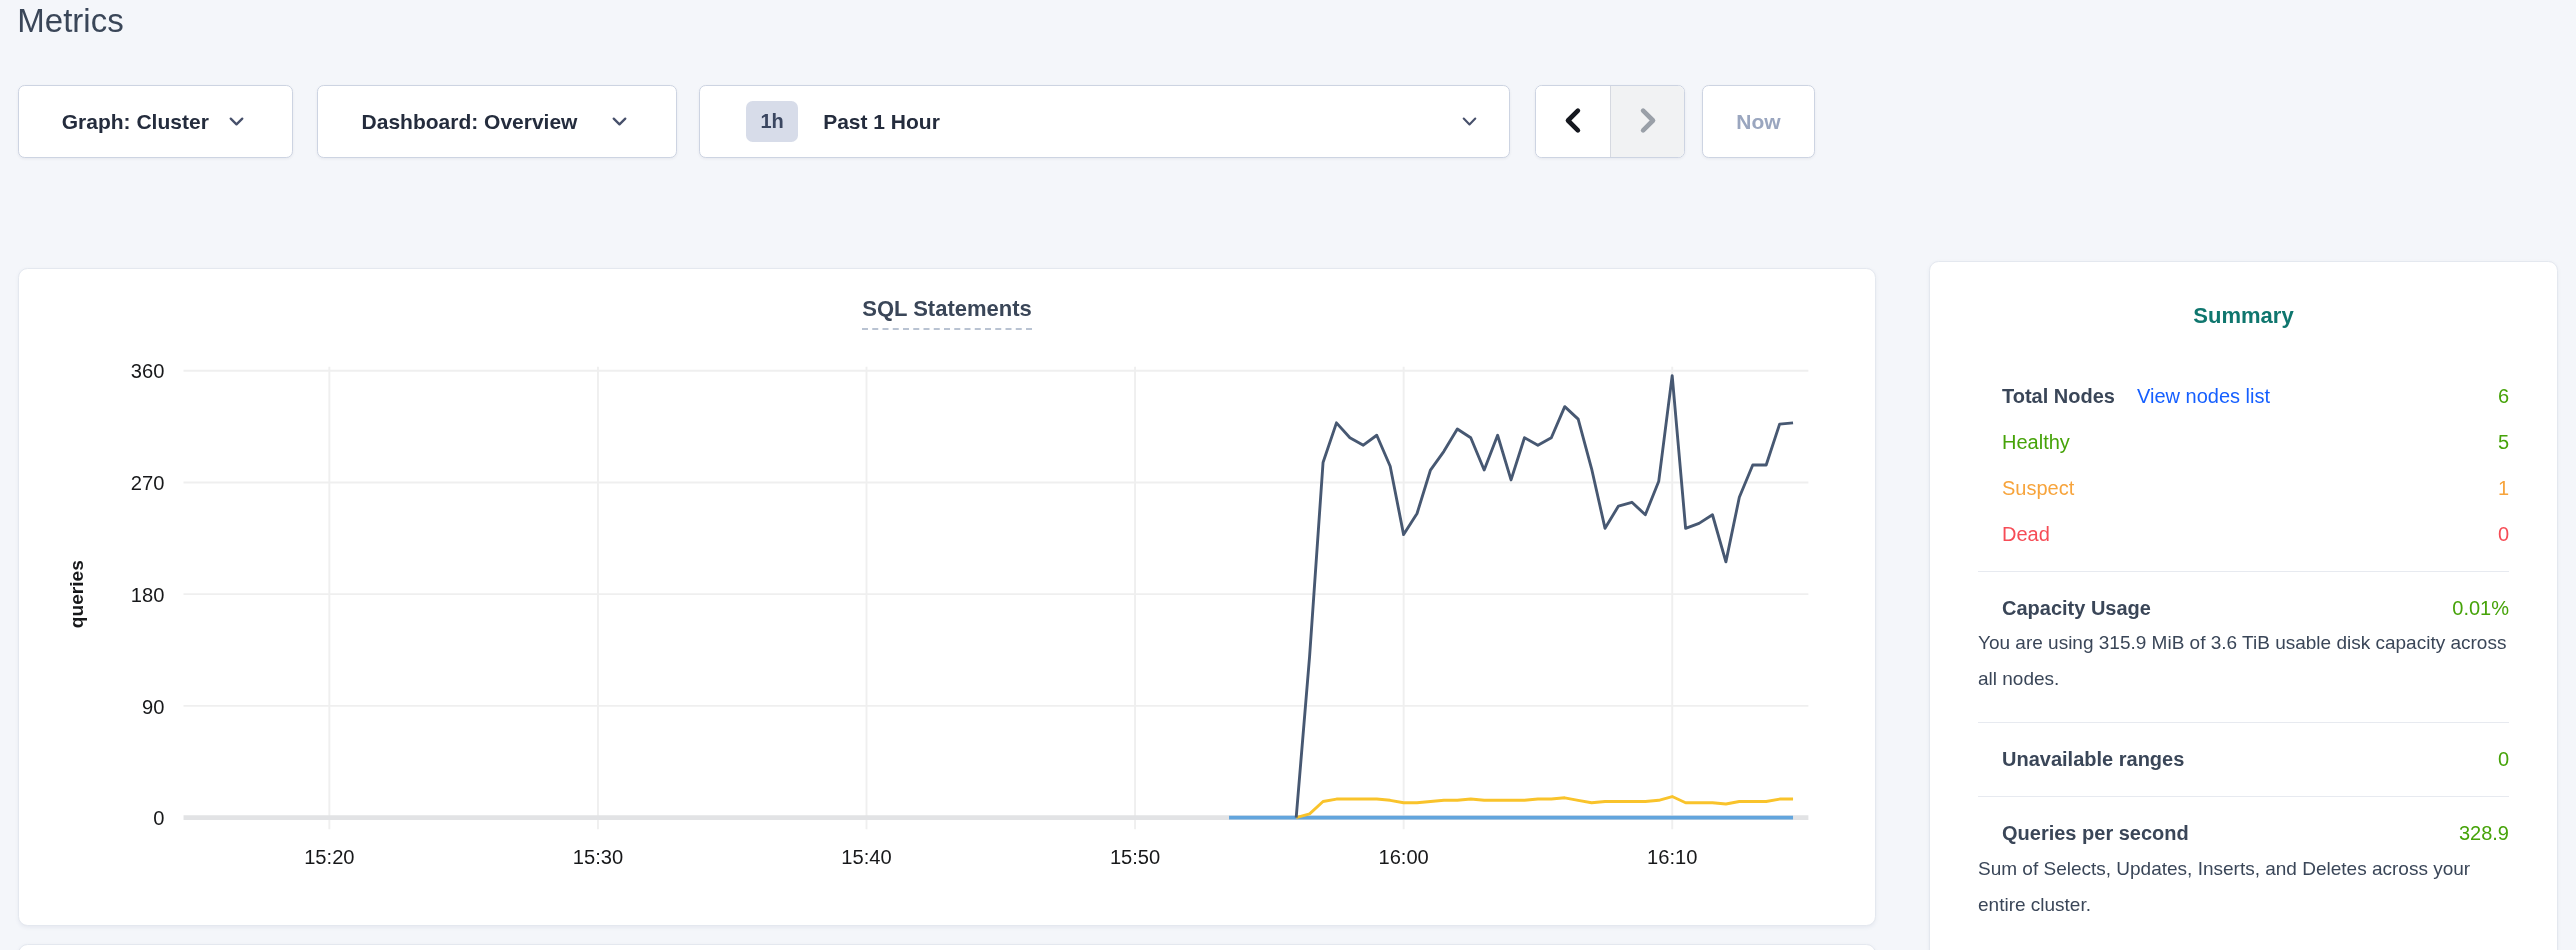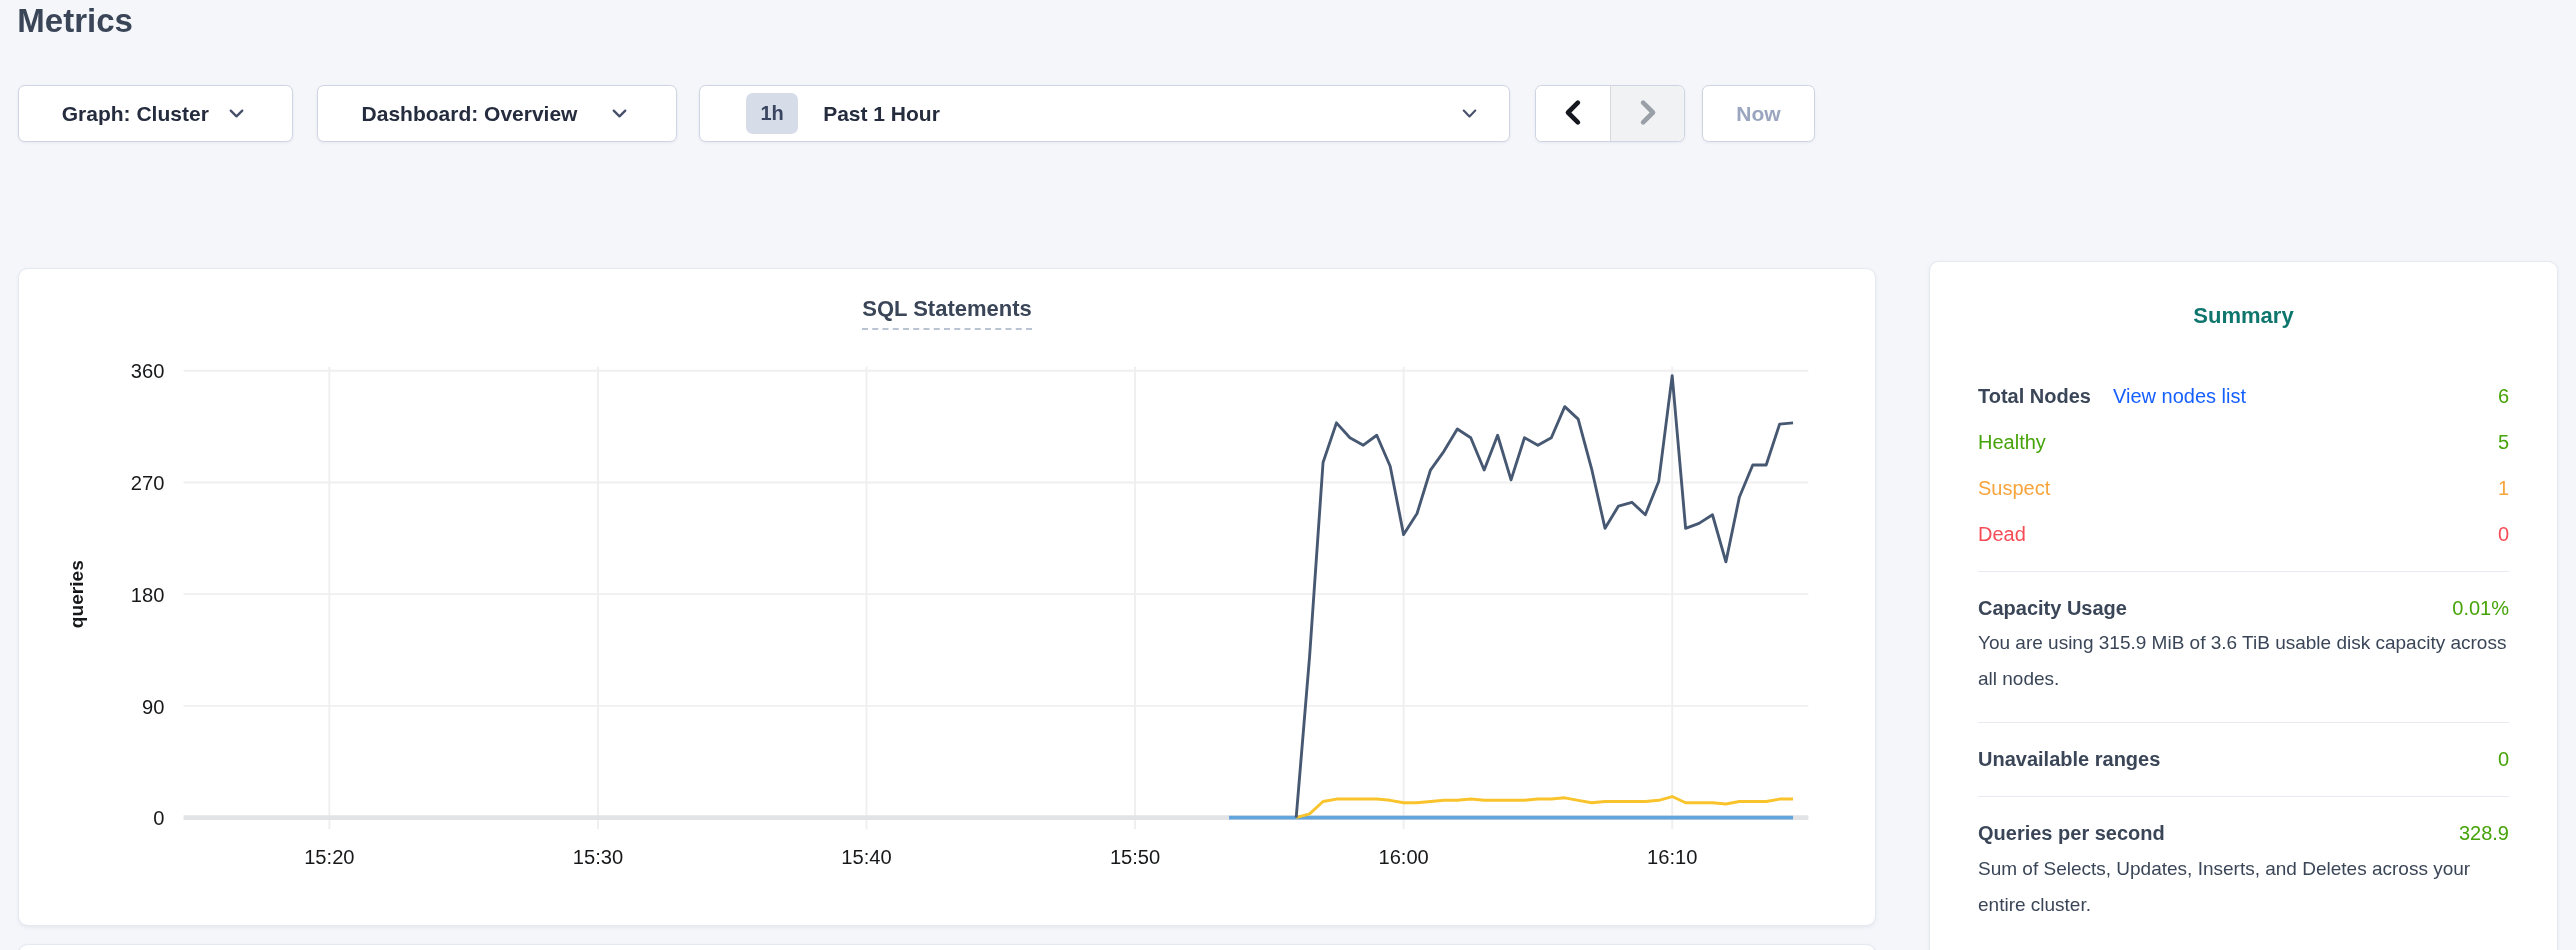--- a/index.html
+++ b/index.html
@@ -5,26 +5,26 @@
   * { margin:0; padding:0; box-sizing:border-box; }
   html,body { width:2576px; height:950px; }
   body {
     position:relative; overflow:hidden;
     background:#f4f6fa;
     font-family:"Liberation Sans", sans-serif;
     color:#3a4658;
   }
   .page-title {
     position:absolute; top:1.9px; left:17.3px;
-    font-size:33px; font-weight:700; color:#3a4658;
+    font-size:33px; font-weight:400; color:#3a4658;
   }
   
   .toolbar { position:absolute; top:85px; left:0; right:0; height:77px; }
   .tb-btn {
-    position:absolute; top:0; height:57px;
+    position:absolute; top:0; height:73px;
     background:#fff; border:1px solid #cdd4e2; border-radius:6.7px;
     box-shadow:0 1px 2.9px rgba(50,60,90,.07);
     display:flex; align-items:center; justify-content:center;
     font-family:"Liberation Sans", sans-serif;
     font-size:21px; font-weight:700; color:#242c3d; cursor:pointer;
   }
   .btn-graph { left:18px; width:275px; gap:15.4px; }
   .btn-dashboard { left:317px; width:360px; gap:30px; }
   .time-selector { left:699px; width:811px; justify-content:flex-start; padding:0 46px; gap:25px; font-weight:600; }
   .time-selector .chev { position:absolute; right:27px; }
@@ -52,21 +52,21 @@
   .chart-title-wrap { position:absolute; top:27px; left:0; width:100%; text-align:center; }
   .chart-title {
     display:inline-block; font-size:22px; font-weight:700; color:#3a4658;
     border-bottom:2.9px dashed #b9c3d2; padding-bottom:5.8px; cursor:help;
   }
   .chart-svg { position:absolute; left:0; top:0; }
   .chart-svg text { font-family:"Liberation Sans", sans-serif; fill:#17181a; }
   
   .summary-title { text-align:center; font-size:22px; font-weight:700; color:#0f766e; margin:11.5px 0 56px 0; }
   .sum-row { display:flex; align-items:baseline; font-size:20px; margin:0 0 23px 0; }
-  .sum-row .lbl { font-weight:400; }
+  .sum-row .lbl { font-weight:400;margin-left:24px; }
   .sum-row .lbl.bold { font-weight:700; }
   .sum-row .lnk { color:#155fff; margin-left:22px; cursor:pointer; text-decoration:none; }
   .sum-row .val { margin-left:auto; }
   .sum-divider { border:none; border-top:1px solid #e7eaf0; margin:25px 0; }
   .sum-caption { font-size:19px; line-height:36px; color:#3a4658; margin-top:1.9px; }
 </style>
 </head>
 <body>
 
 <h1 class="page-title">Metrics</h1>

